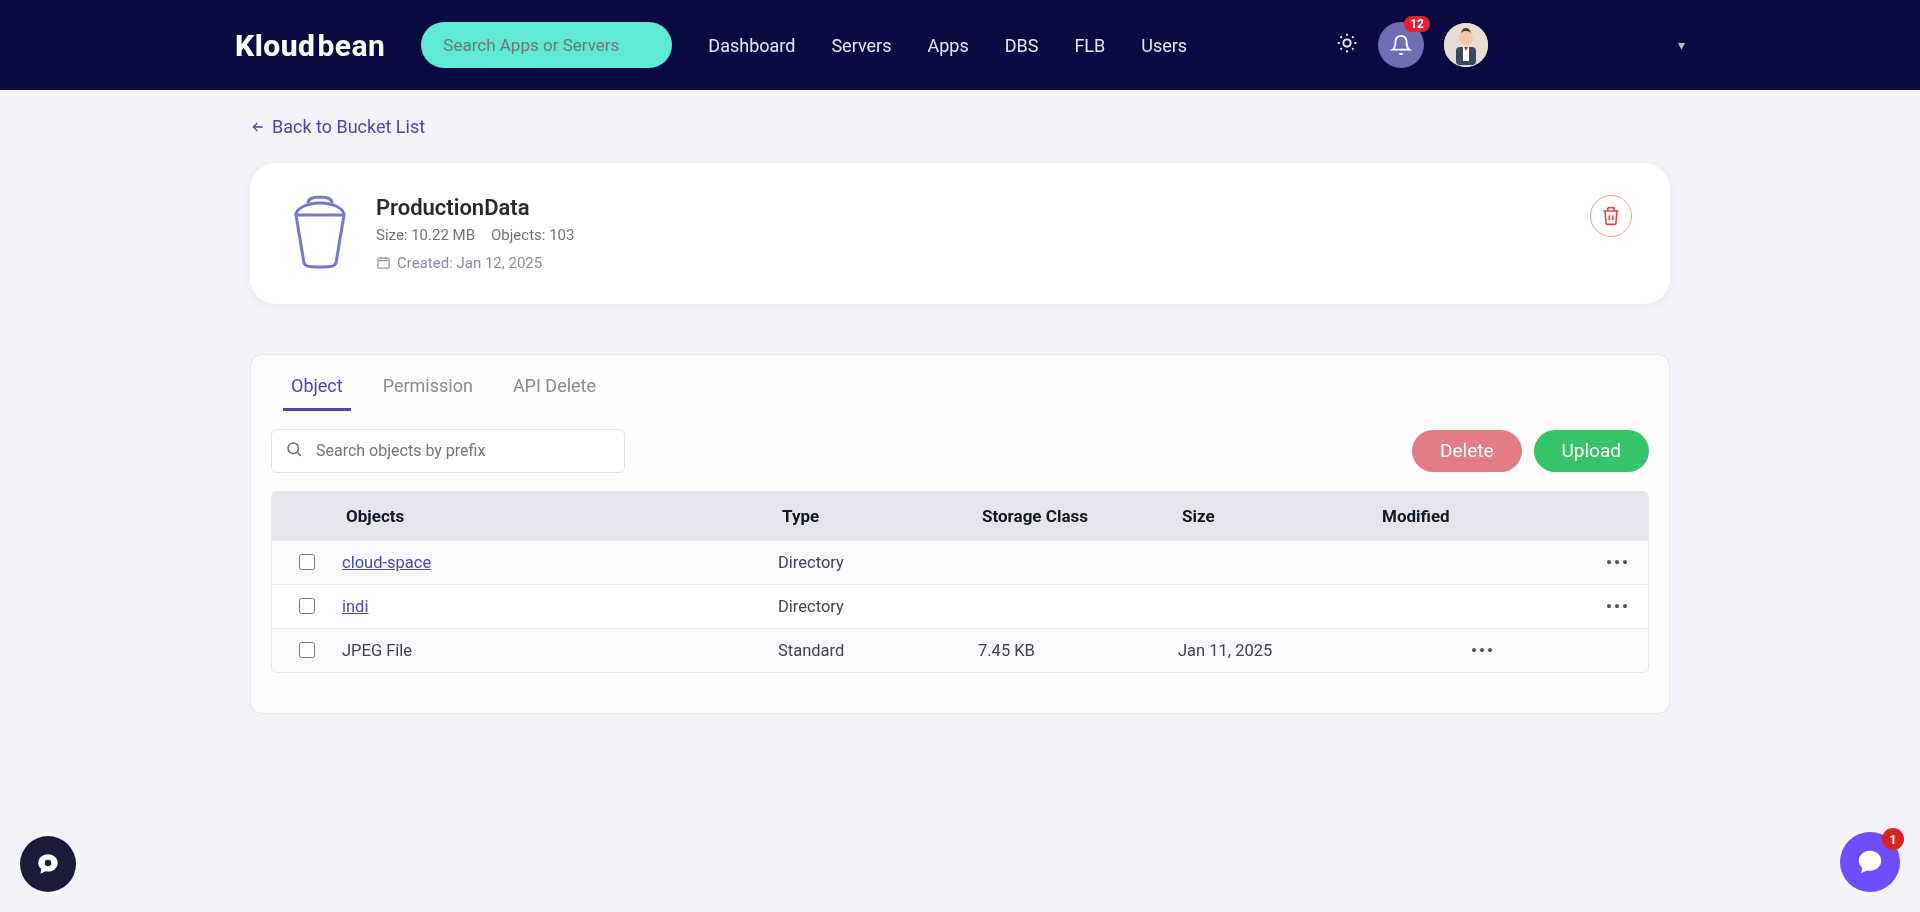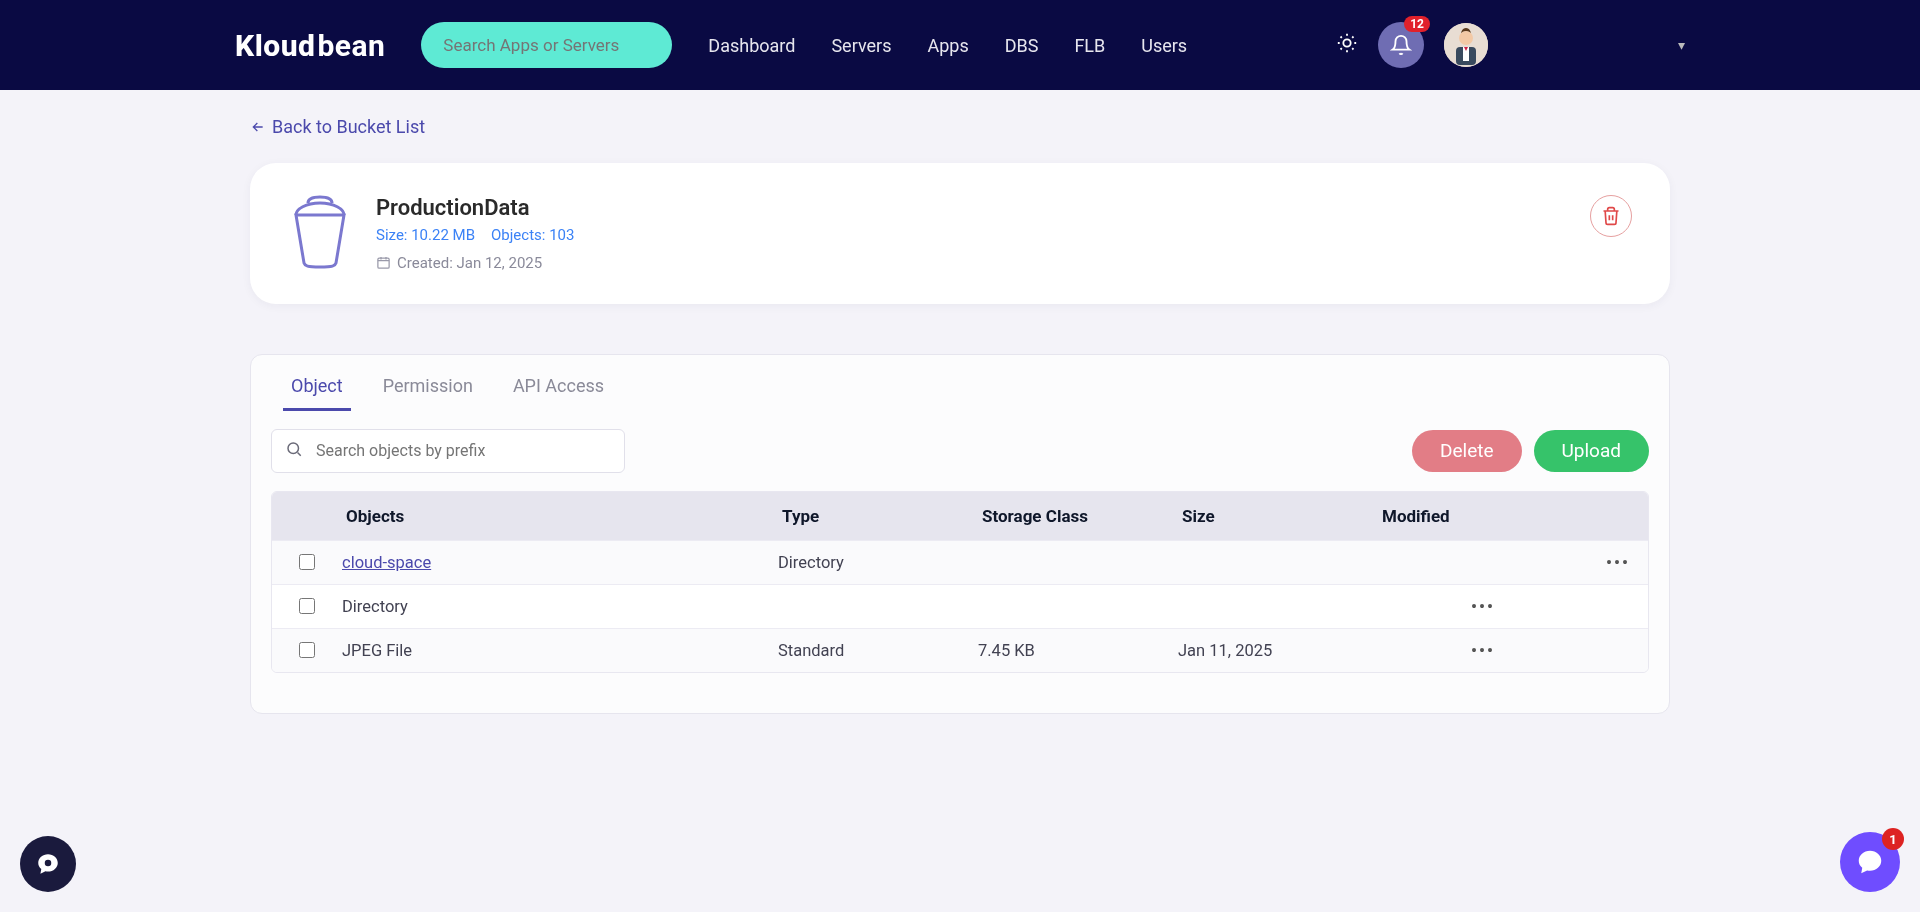--- a/index.html
+++ b/index.html
@@ -22,21 +22,21 @@
 .avatar-svg { width:44px; height:44px; }
 .caret { color:#bbb; font-size:14px; margin-left:170px; cursor:pointer; }
 
 
 .main { padding:26px 250px 0 250px; }
 .backlink { color:#4b49ac; font-size:18px; cursor:pointer; display:inline-flex; align-items:center; gap:6px; }
 .card { background:#fff; border-radius:26px; box-shadow:0 2px 10px rgba(40,40,80,.05); padding:32px 38px; margin-top:24px; display:flex; align-items:flex-start; justify-content:space-between; }
 .bucket-head { display:flex; gap:24px; align-items:flex-start; }
 .bucket-icon { width:64px; height:74px; color:#7b78cf; }
 .bucket-title { font-size:22px; font-weight:600; color:#2a2a2a; }
-.bucket-meta { display:flex; gap:16px; color:#3b82f6; font-size:15px; margin-top:6px; }
+.bucket-meta { display:flex; gap:16px; color:#737373; font-size:15px; margin-top:6px; }
 .bucket-created { color:#8a8a9a; font-size:15px; margin-top:10px; display:flex; align-items:center; gap:6px; }
 .delete-circle { width:42px; height:42px; border:1.5px solid #e6a0a0; border-radius:50%; display:flex; align-items:center; justify-content:center; color:#e04848; cursor:pointer; }
 
 
 .card2 { background:#fcfcfd; border:1px solid #e6e5ee; border-radius:12px; margin-top:50px; padding:0 0 40px 0; }
 .tabs { display:flex; gap:36px; padding:14px 38px 0 38px; border-bottom:1px solid transparent; }
 .tab { font-size:18px; color:#8a8a98; padding:6px 2px 14px 2px; cursor:pointer; position:relative; }
 .tab.active { color:#4b49ac; }
 .tab.active::after { content:""; position:absolute; left:-6px; right:-6px; bottom:-1px; height:3px; background:#4b49ac; }
 
@@ -148,21 +148,21 @@
           <path d="M3 6h18M8 6V4a2 2 0 0 1 2-2h4a2 2 0 0 1 2 2v2M19 6l-1 14a2 2 0 0 1-2 2H8a2 2 0 0 1-2-2L5 6"></path>
           <path d="M10 11v6M14 11v6"></path>
         </svg>
     </div>
   </div>
 
   <div class="card2">
     <div class="tabs">
       <div class="tab active">Object</div>
       <div class="tab">Permission</div>
-      <div class="tab">API Access</div>
+      <div class="tab">API Delete</div>
     </div>
 
     <div class="controls">
       <div class="obj-search">
         <span class="sicon">
           <svg width="18" height="18" viewBox="0 0 24 24" fill="none" stroke="currentColor" stroke-width="2">
               <circle cx="11" cy="11" r="7"></circle>
               <path d="m21 21-4.3-4.3"></path>
             </svg>
         </span>
@@ -194,20 +194,21 @@
         <div class="tcell"></div>
         <div class="tcell"></div>
         <div class="tcell"></div>
         <div class="tcell dots">•••</div>
       </div>
 
       <div class="trow">
         <div class="tcell chk">
             <input type="checkbox" style="">
           </div>
+        <div class="tcell"><span class="link">indi</span></div>
         <div class="tcell">Directory</div>
         <div class="tcell"></div>
         <div class="tcell"></div>
         <div class="tcell"></div>
         <div class="tcell dots">•••</div>
       </div>
 
       <div class="trow">
         <div class="tcell chk">
             <input type="checkbox" style="">

